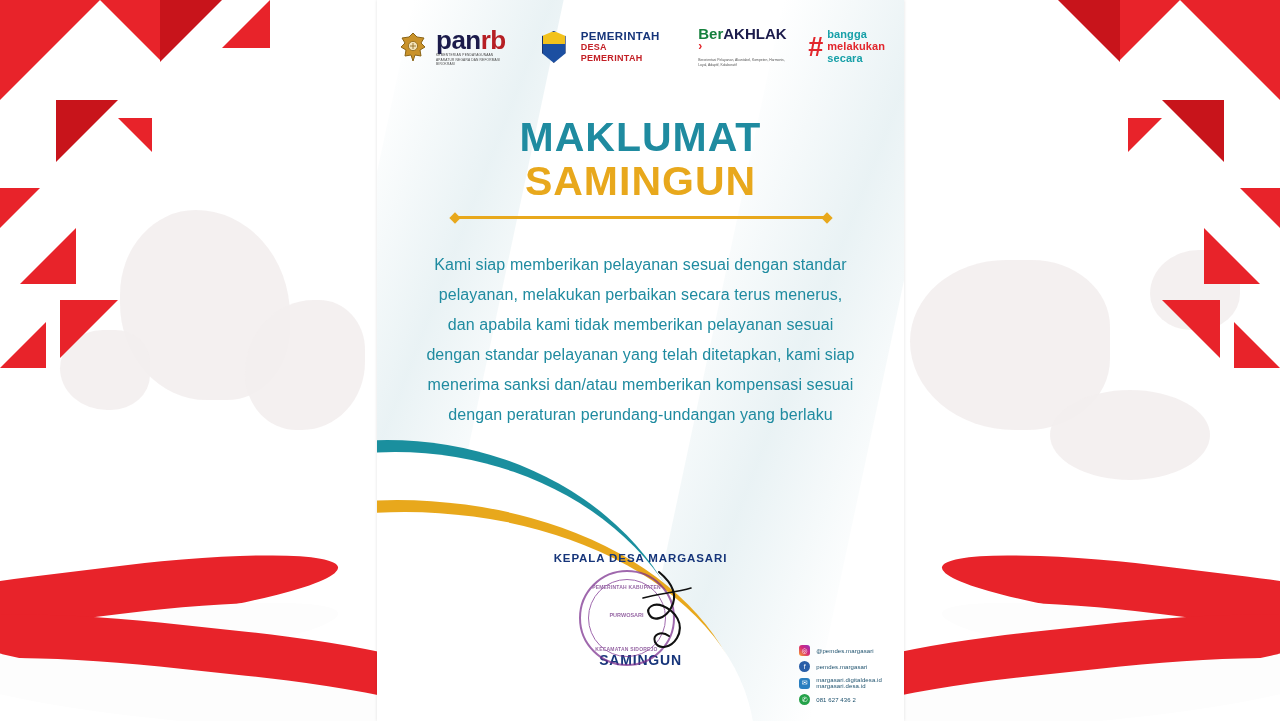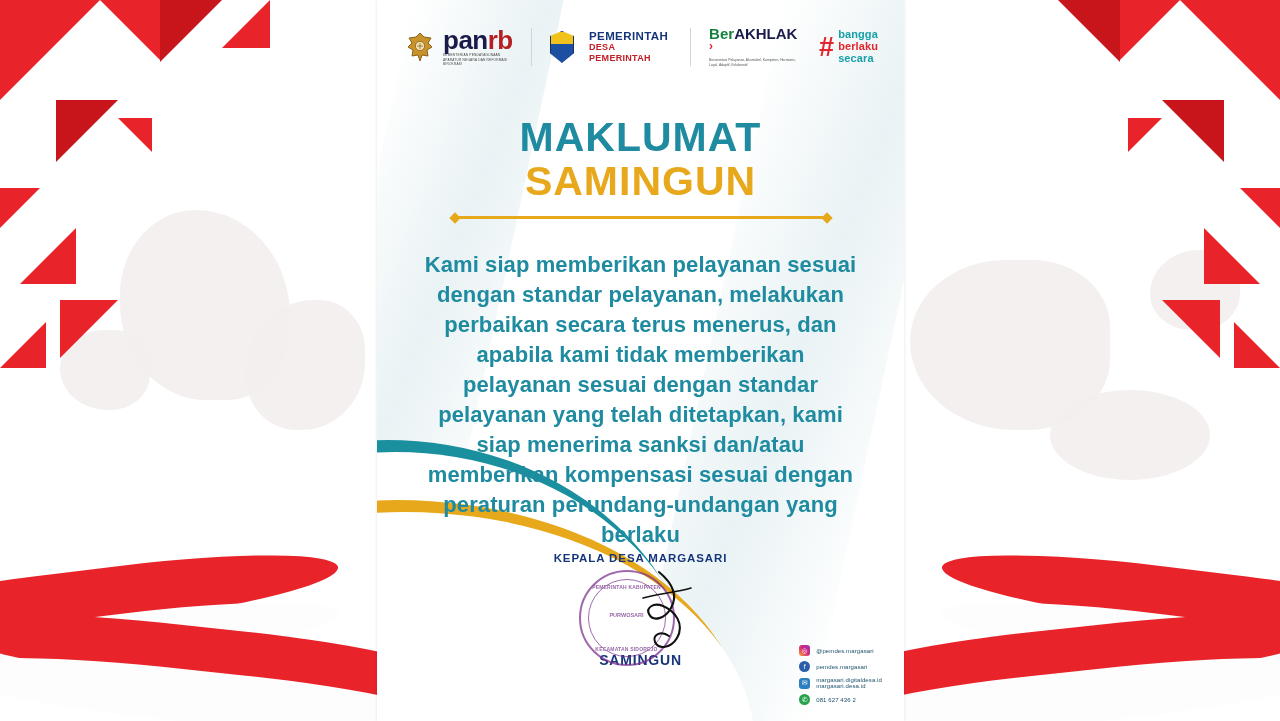--- a/index.html
+++ b/index.html
@@ -194,22 +194,22 @@
     transform: rotate(45deg);
   }
   .rule::before { left: -5px; }
   .rule::after { right: -5px; }
 
   .body-text {
     position: absolute;
     top: 250px; left: 46px; right: 46px;
     text-align: center;
     color: #1f8ba0;
-    font-size: 22px;
-    font-weight: 700;
+    font-size: 16px;
+    font-weight: 400;
     line-height: 30px;
     letter-spacing: .1px;
   }
 
   .sign-area {
     position: absolute;
     left: 0; right: 0; top: 552px;
     text-align: center;
   }
   .sign-title {
@@ -388,21 +388,21 @@
         <div class="main">
           <span class="ber">Ber</span><span class="akhlak">AKHLAK</span><span class="chev">›</span>
         </div>
         <div class="sub">Berorientasi Pelayanan, Akuntabel, Kompeten, Harmonis, Loyal, Adaptif, Kolaboratif</div>
       </div>
 
       <div class="bangga">
         <span class="hash">#</span>
         <span class="words">
           <div class="w1">bangga</div>
-          <div class="w2">berlaku</div>
+          <div class="w2">melakukan</div>
           <div class="w3">secara</div>
         </span>
       </div>
     </div>
 
     <div class="title-wrap">
       <div class="title-1">MAKLUMAT</div>
       <div class="title-2">SAMINGUN</div>
       <div class="rule"></div>
     </div>

